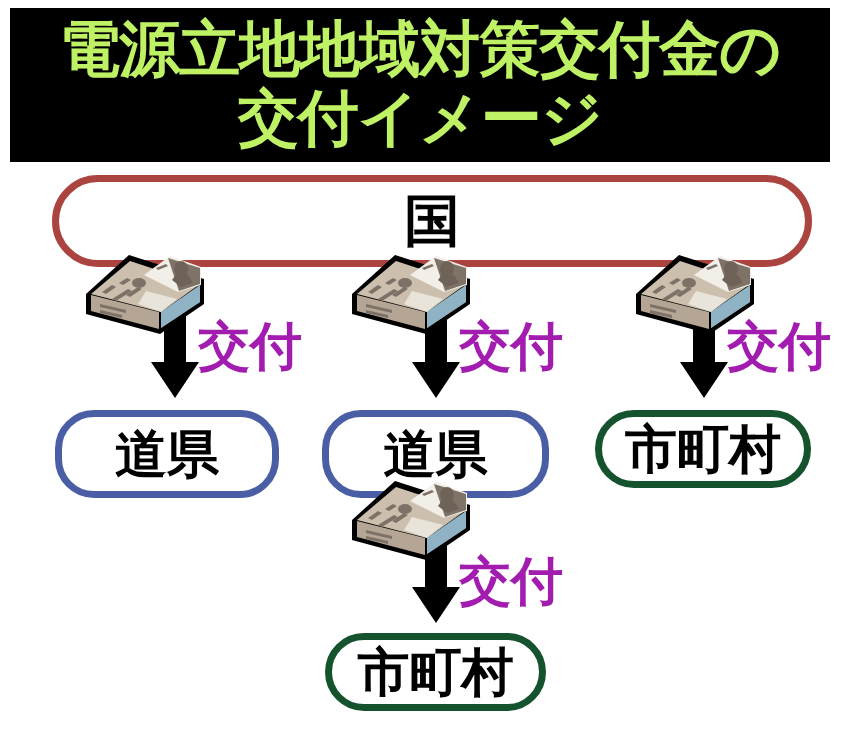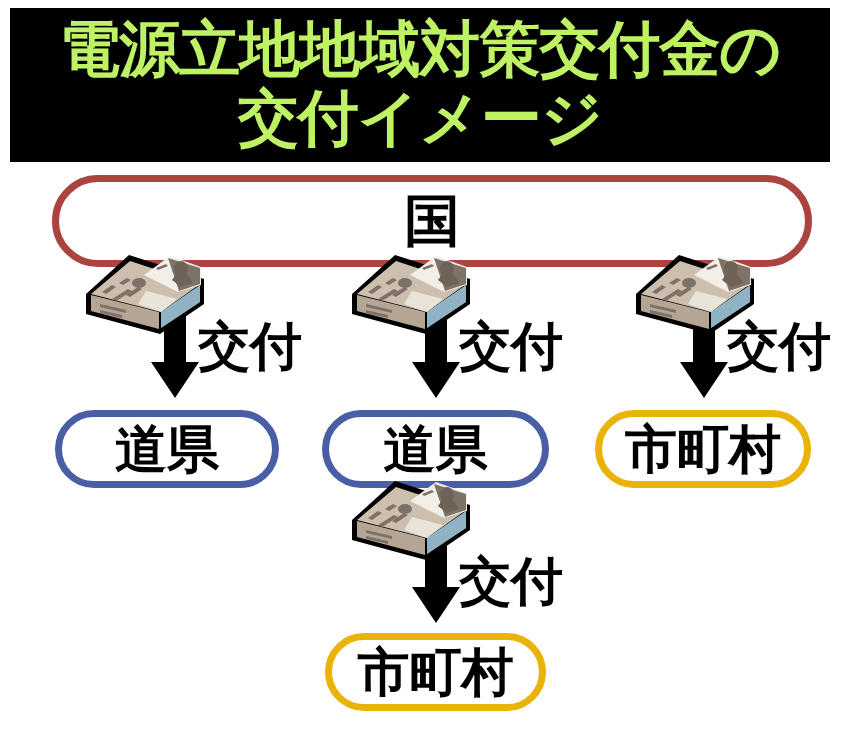--- a/index.html
+++ b/index.html
@@ -66,31 +66,31 @@
     width: 760px;
     height: 92px;
     border: 7px solid #ab433e;
     border-radius: 46px;
     font-size: 56px;
     z-index: 2;
   }
 
   .node-pref {
     width: 224px;
-    height: 78px;
+    height: 88px;
     border: 7px solid #4a5ea6;
     border-radius: 39px;
     font-size: 52px;
     z-index: 4;
   }
   .node-pref-1 { left: 55px;  top: 410px; }
   .node-pref-2 { left: 322px; top: 410px; width: 227px; }
 
   .node-city {
-    border: 7px solid #eab308;
+    border: 7px solid #14532d;
     border-radius: 39px;
     font-size: 52px;
     z-index: 4;
   }
   .node-city-1 { left: 595px; top: 410px; width: 216px; height: 78px; }
   .node-city-2 { left: 325px; top: 633px; width: 221px; height: 78px; }
 
   
   .arrow {
     position: absolute;
@@ -124,21 +124,21 @@
     height: 96px;
   }
 
   
   .grant-label {
     position: absolute;
     font-family: "DejaVu Sans", "Liberation Sans", sans-serif;
     font-weight: 700;
     font-size: 52px;
     line-height: 1;
-    color: #000000;
+    color: #a21caf;
     white-space: nowrap;
     z-index: 3;
   }
 </style>
 </head>
 <body>
 
 <div id="canvas">
 
   <div class="title-banner">

